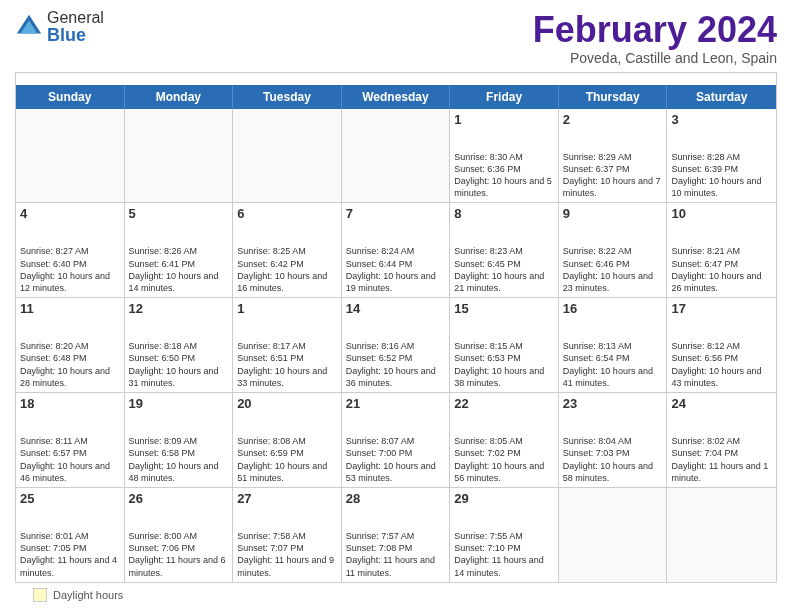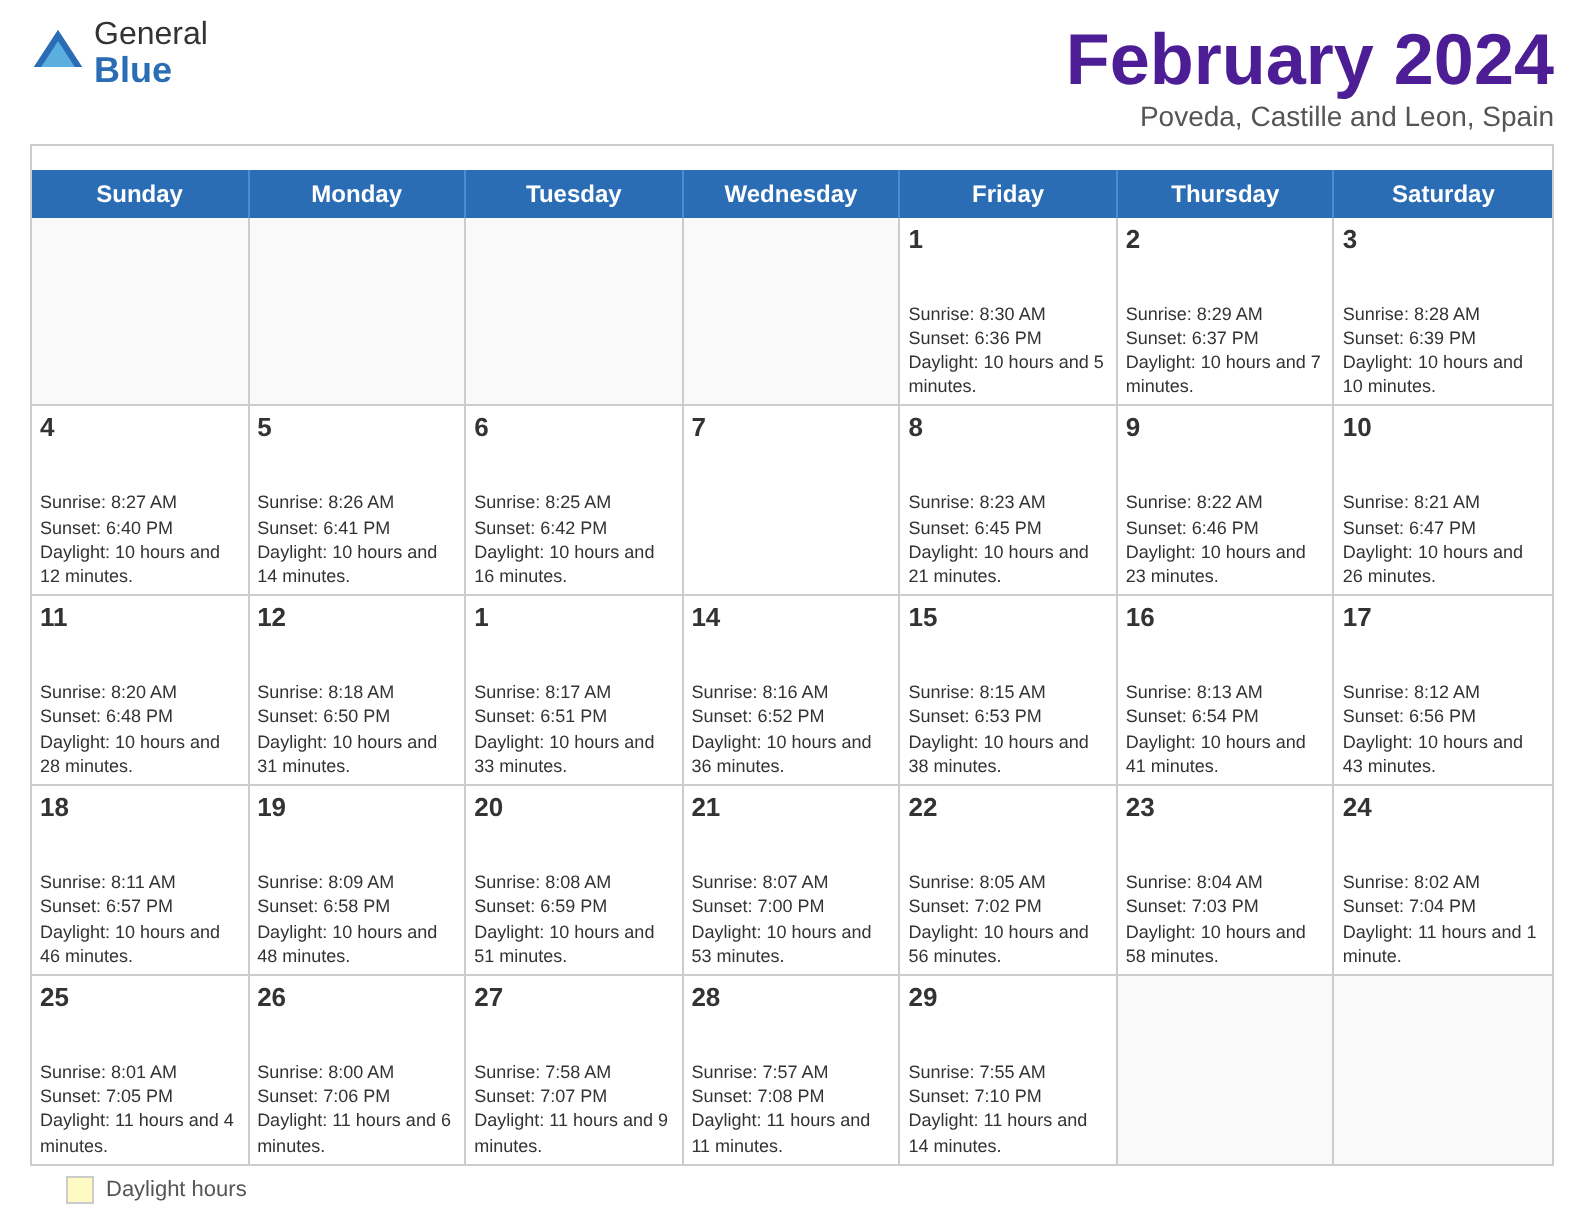--- a/index.html
+++ b/index.html
@@ -210,20 +210,24 @@
           </div>
           <div class="cal-cell">
             <span class="day-num">6</span>
             <div class="cell-info">Sunrise: 8:25 AM
 Sunset: 6:42 PM
 Daylight: 10 hours
 and 16 minutes.</div>
           </div>
           <div class="cal-cell">
             <span class="day-num">7</span>
+            <div class="cell-info">Sunrise: 8:24 AM
+Sunset: 6:44 PM
+Daylight: 10 hours
+and 19 minutes.</div>
           </div>
           <div class="cal-cell">
             <span class="day-num">8</span>
             <div class="cell-info">Sunrise: 8:23 AM
 Sunset: 6:45 PM
 Daylight: 10 hours
 and 21 minutes.</div>
           </div>
           <div class="cal-cell">
             <span class="day-num">9</span>

